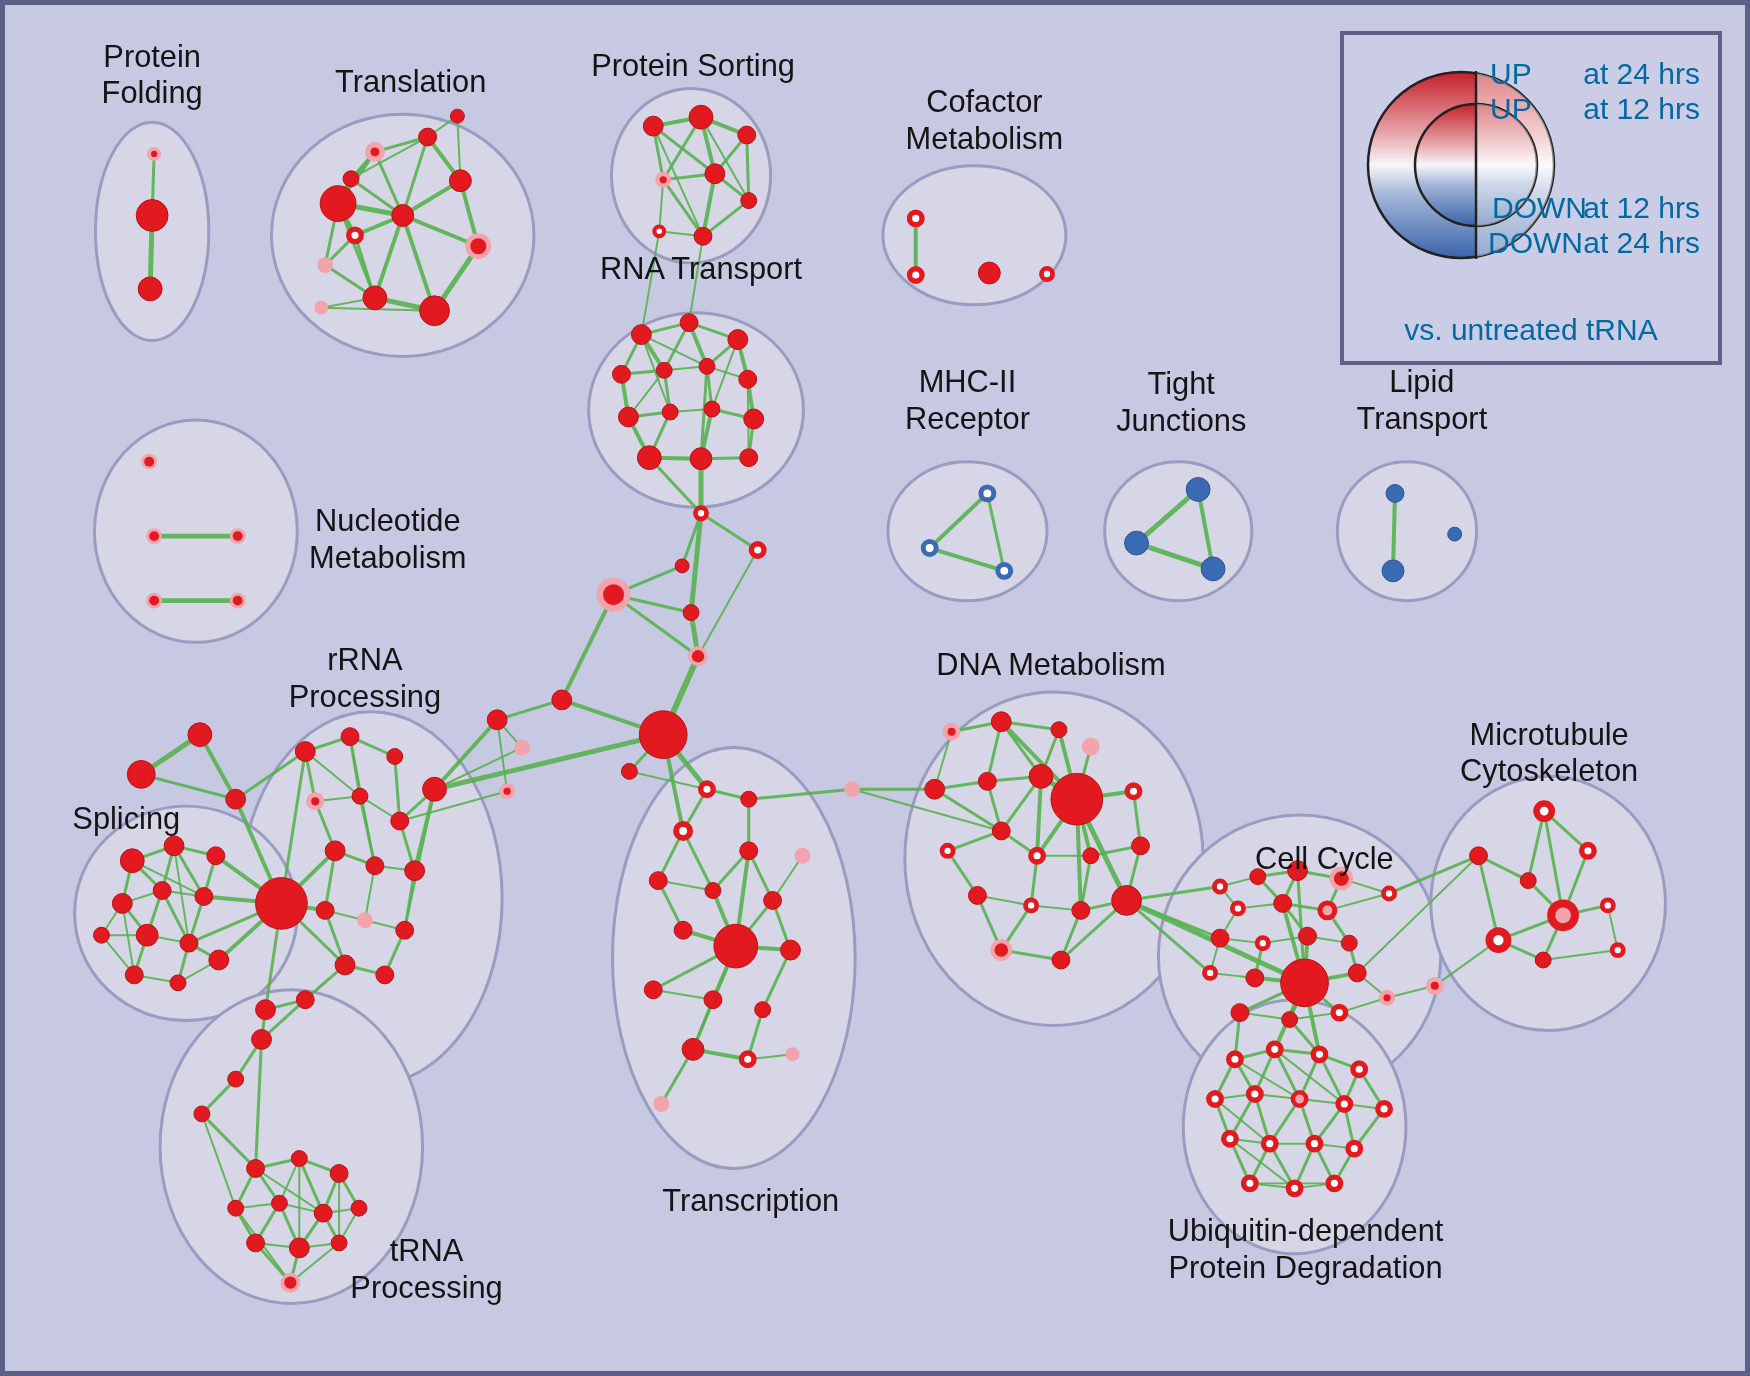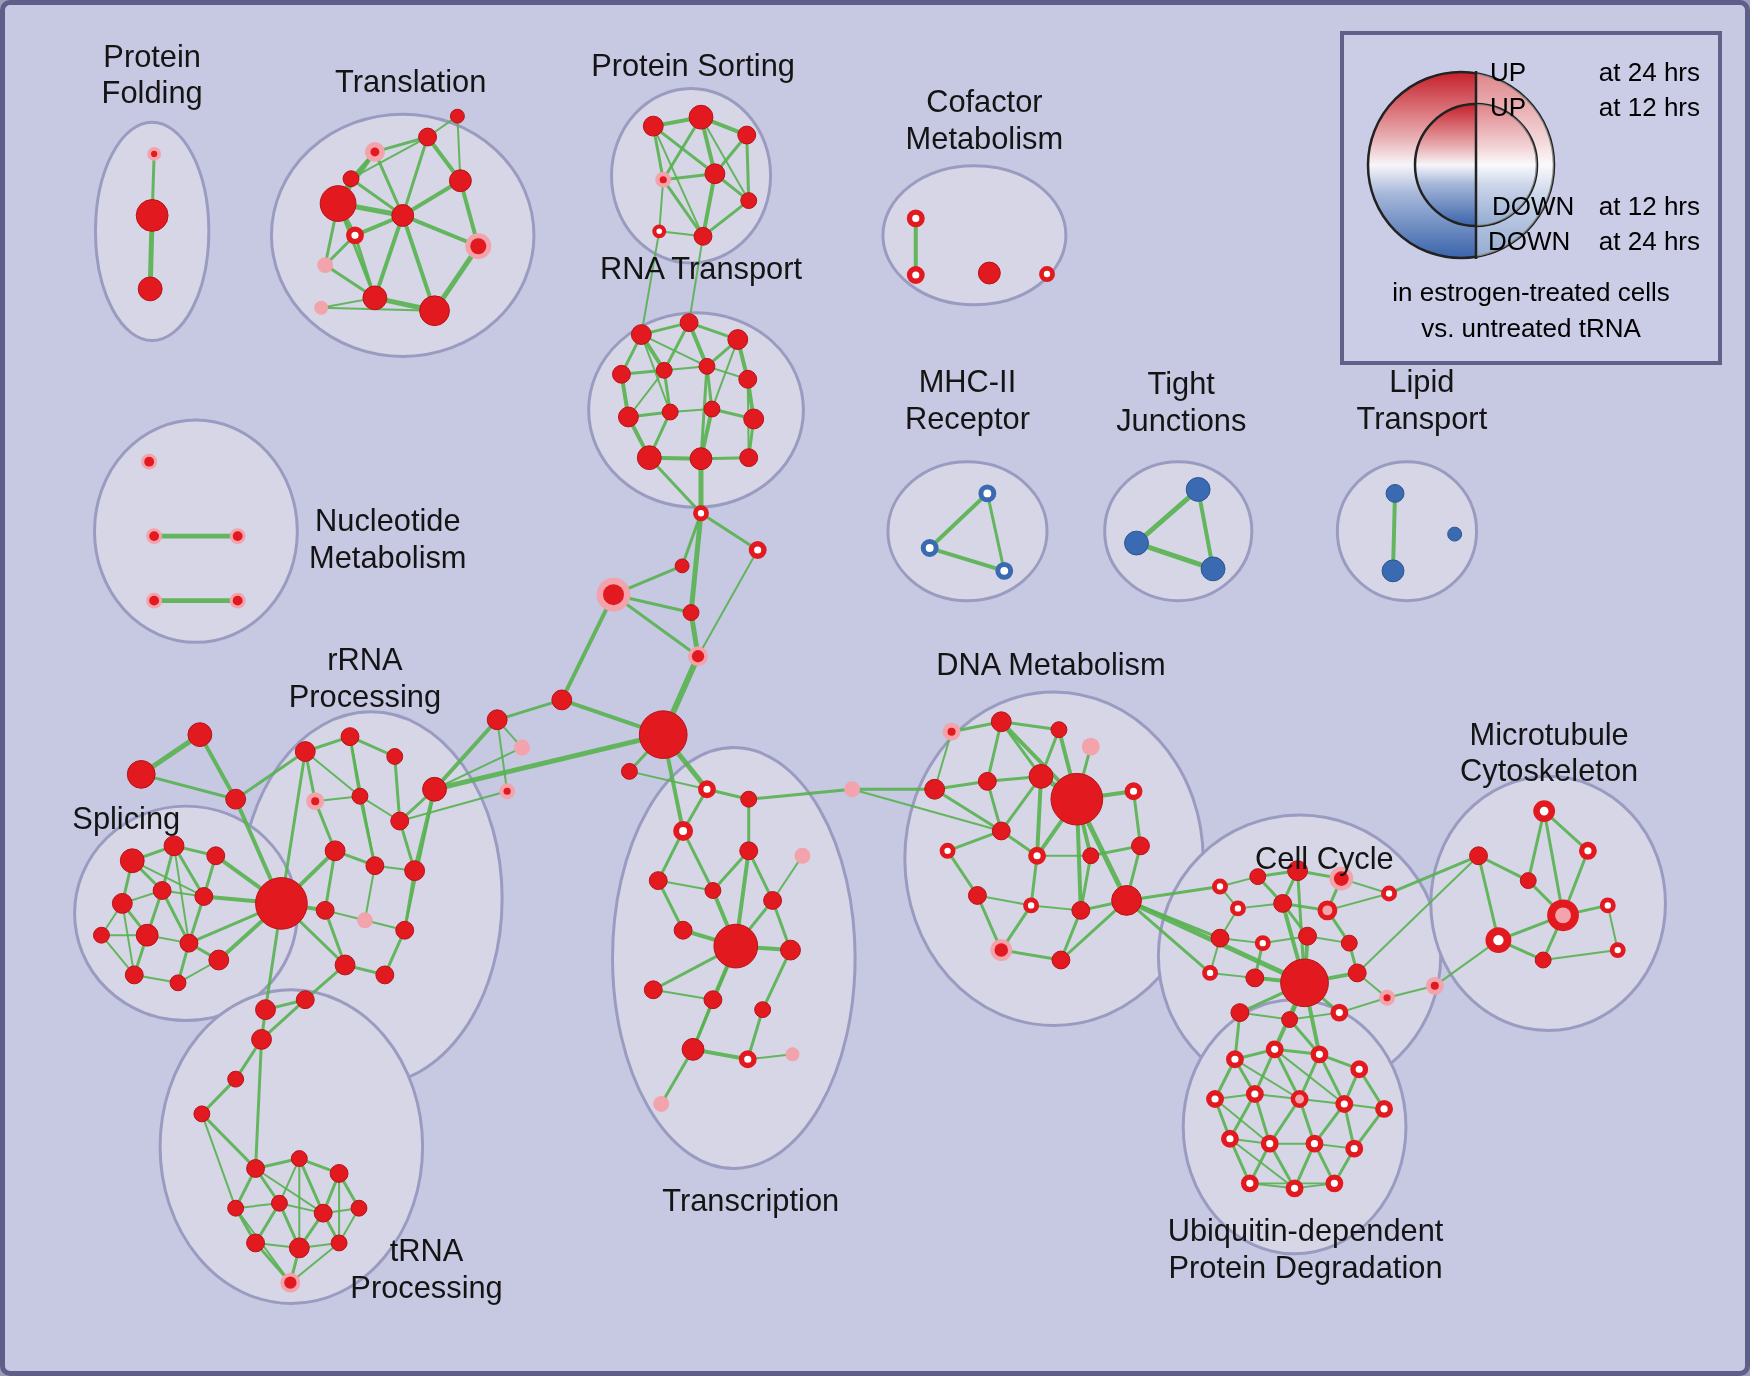--- a/index.html
+++ b/index.html
@@ -12,36 +12,36 @@
     font-family:"Liberation Sans",sans-serif;
     overflow:hidden;
   }
   #network-svg{position:absolute;left:0;top:0;width:100%;height:100%;}
   .cluster-label{font-family:"Liberation Sans",sans-serif;}
   .legend{
     position:absolute;left:1335px;top:26px;width:382px;height:334px;
     border:4px solid #606189;background:#cbcce6;box-sizing:border-box;
   }
   .legend-glyph{position:absolute;left:0;top:0;width:372px;height:326px;}
-  .lg{position:absolute;font-size:26px;color:#000000;white-space:nowrap;line-height:1;}
+  .lg{position:absolute;font-size:30px;color:#0369a1;white-space:nowrap;line-height:1;}
   .l-up1d{left:146px;top:24px}
   .l-up1t{right:18px;top:24px}
   .l-up2d{left:146px;top:59px}
   .l-up2t{right:18px;top:59px}
   .l-dn1d{left:148px;top:158px}
   .l-dn1t{right:18px;top:158px}
   .l-dn2d{left:144px;top:193px}
   .l-dn2t{right:18px;top:193px}
   .l-cap1{left:0;right:0;top:244px;text-align:center}
   .l-cap2{left:0;right:0;top:280px;text-align:center}
 </style>
 </head>
 <body>
 
-<div class="figure" style="background: rgb(199, 200, 226); border-radius: 10px;">
+<div class="figure" style="background: rgb(199, 200, 226);">
 
   <svg id="network-svg" viewBox="0 0 1750 1376" preserveAspectRatio="none">
       <ellipse cx="148" cy="228" rx="57" ry="110" fill="#d6d6e6" stroke="#9a9bc0" stroke-width="3"></ellipse>
       <ellipse cx="400" cy="232" rx="132" ry="122" fill="#d6d6e6" stroke="#9a9bc0" stroke-width="3"></ellipse>
       <ellipse cx="690" cy="172" rx="80" ry="88" fill="#d6d6e6" stroke="#9a9bc0" stroke-width="3"></ellipse>
       <ellipse cx="975" cy="232" rx="92" ry="70" fill="#d6d6e6" stroke="#9a9bc0" stroke-width="3"></ellipse>
       <ellipse cx="695" cy="408" rx="108" ry="98" fill="#d6d6e6" stroke="#9a9bc0" stroke-width="3"></ellipse>
       <ellipse cx="968" cy="530" rx="80" ry="70" fill="#d6d6e6" stroke="#9a9bc0" stroke-width="3"></ellipse>
       <ellipse cx="1180" cy="530" rx="74" ry="70" fill="#d6d6e6" stroke="#9a9bc0" stroke-width="3"></ellipse>
       <ellipse cx="1410" cy="530" rx="70" ry="70" fill="#d6d6e6" stroke="#9a9bc0" stroke-width="3"></ellipse>
@@ -702,17 +702,16 @@
       <line x1="132" y1="36" x2="132" y2="224" stroke="#222222" stroke-width="2.5"></line>
     </svg>
     <span class="lg l-up1d">UP</span>
     <span class="lg l-up1t">at 24 hrs</span>
     <span class="lg l-up2d">UP</span>
     <span class="lg l-up2t">at 12 hrs</span>
     <span class="lg l-dn1d">DOWN</span>
     <span class="lg l-dn1t">at 12 hrs</span>
     <span class="lg l-dn2d">DOWN</span>
     <span class="lg l-dn2t">at 24 hrs</span>
-    <div class="lg l-cap1">in estrogen-treated cells</div>
     <div class="lg l-cap2">vs. untreated tRNA</div>
   </div>
 
 </div>
 
 </body></html>

